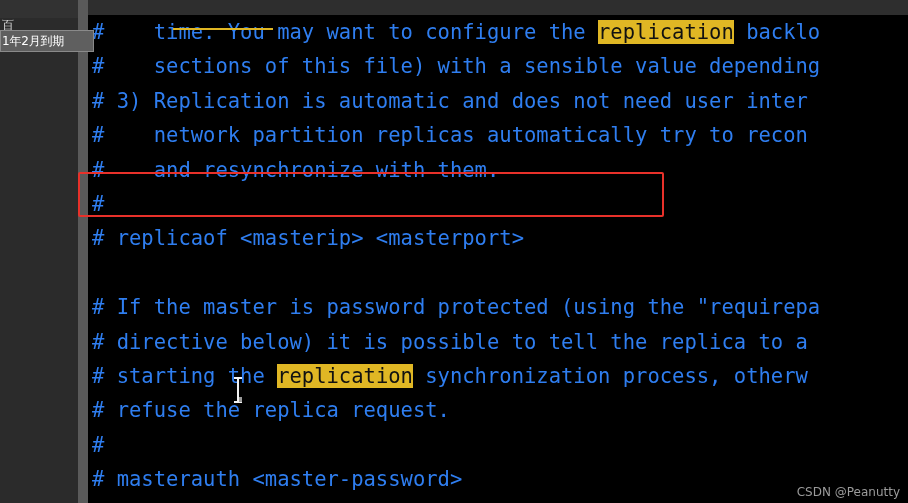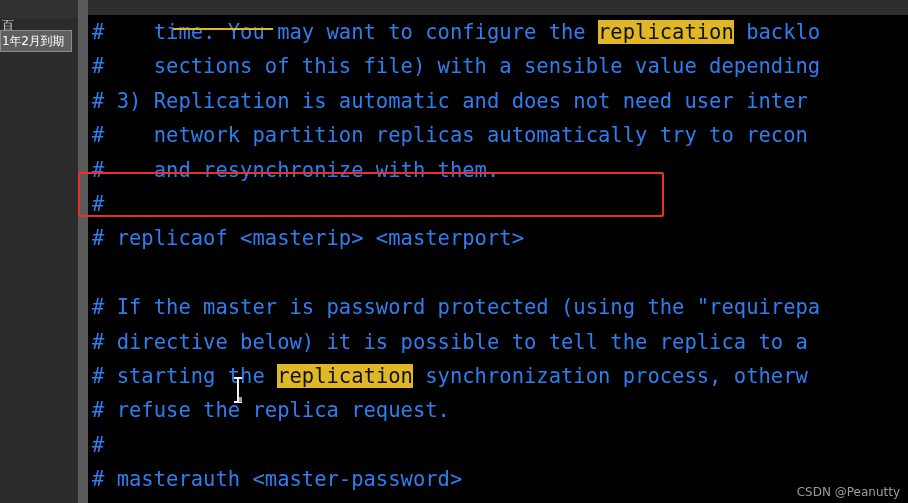--- a/index.html
+++ b/index.html
@@ -51,21 +51,21 @@
     font-family: "DejaVu Sans", "Liberation Sans", sans-serif;
     font-size: 12px;
     color: #d8d8d8;
     line-height: 14px;
     white-space: nowrap;
   }
   .left-panel-chip {
     position: absolute;
     left: 0px;
     top: 30px;
-    width: 72px;
+    width: 94px;
     height: 22px;
     background: #5f5f5f;
     border: 1px solid #8a8a8a;
     box-sizing: border-box;
     display: flex;
     align-items: center;
     overflow: hidden;
   }
   .left-panel-chip span {
     font-family: "DejaVu Sans", "Liberation Sans", sans-serif;

